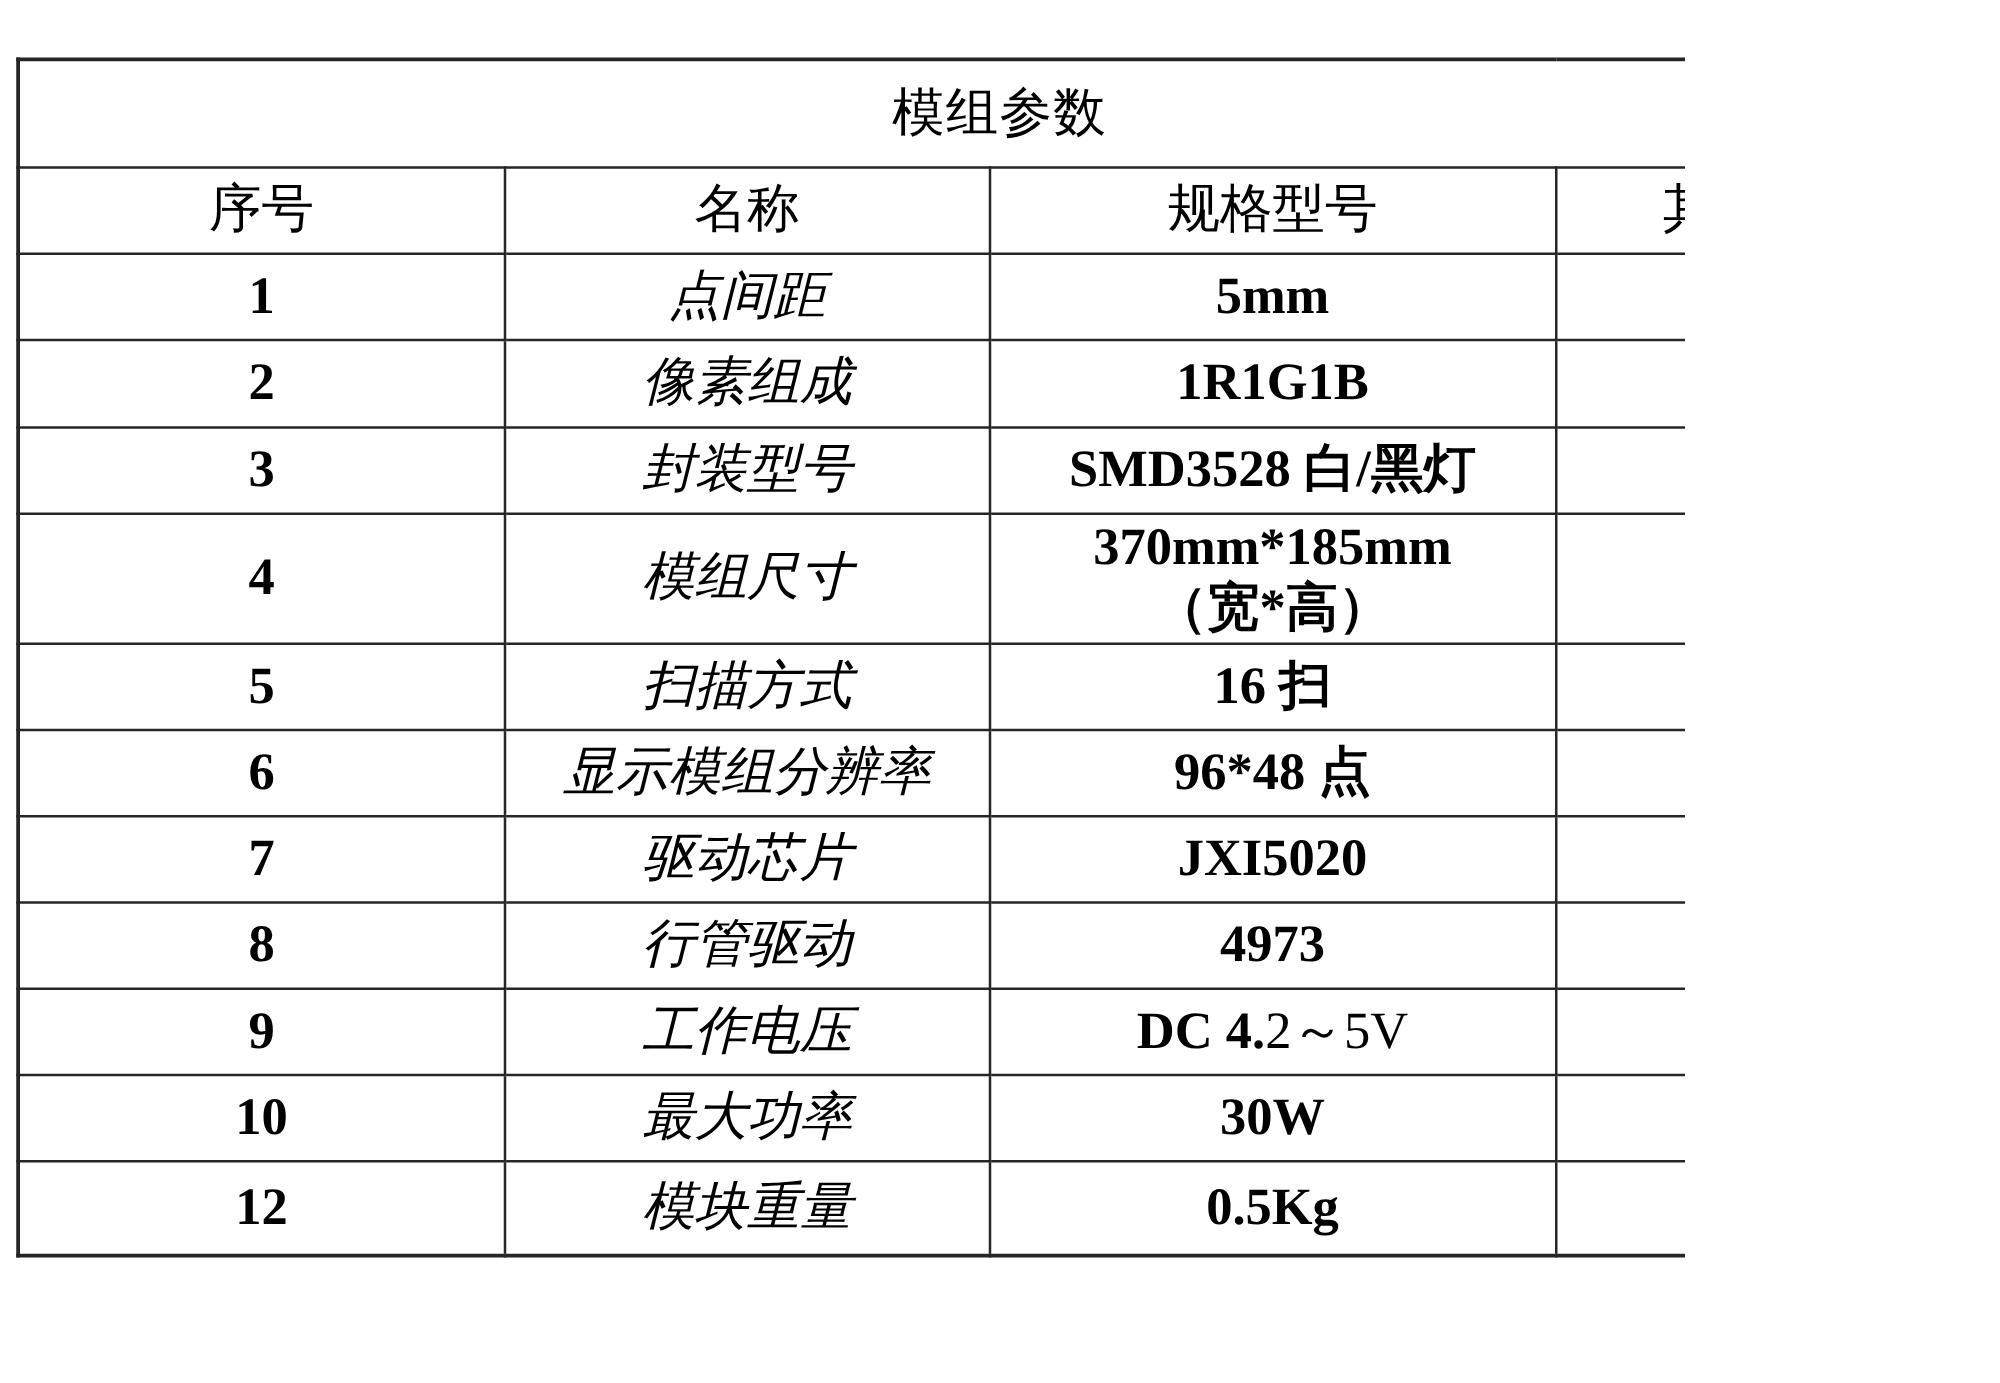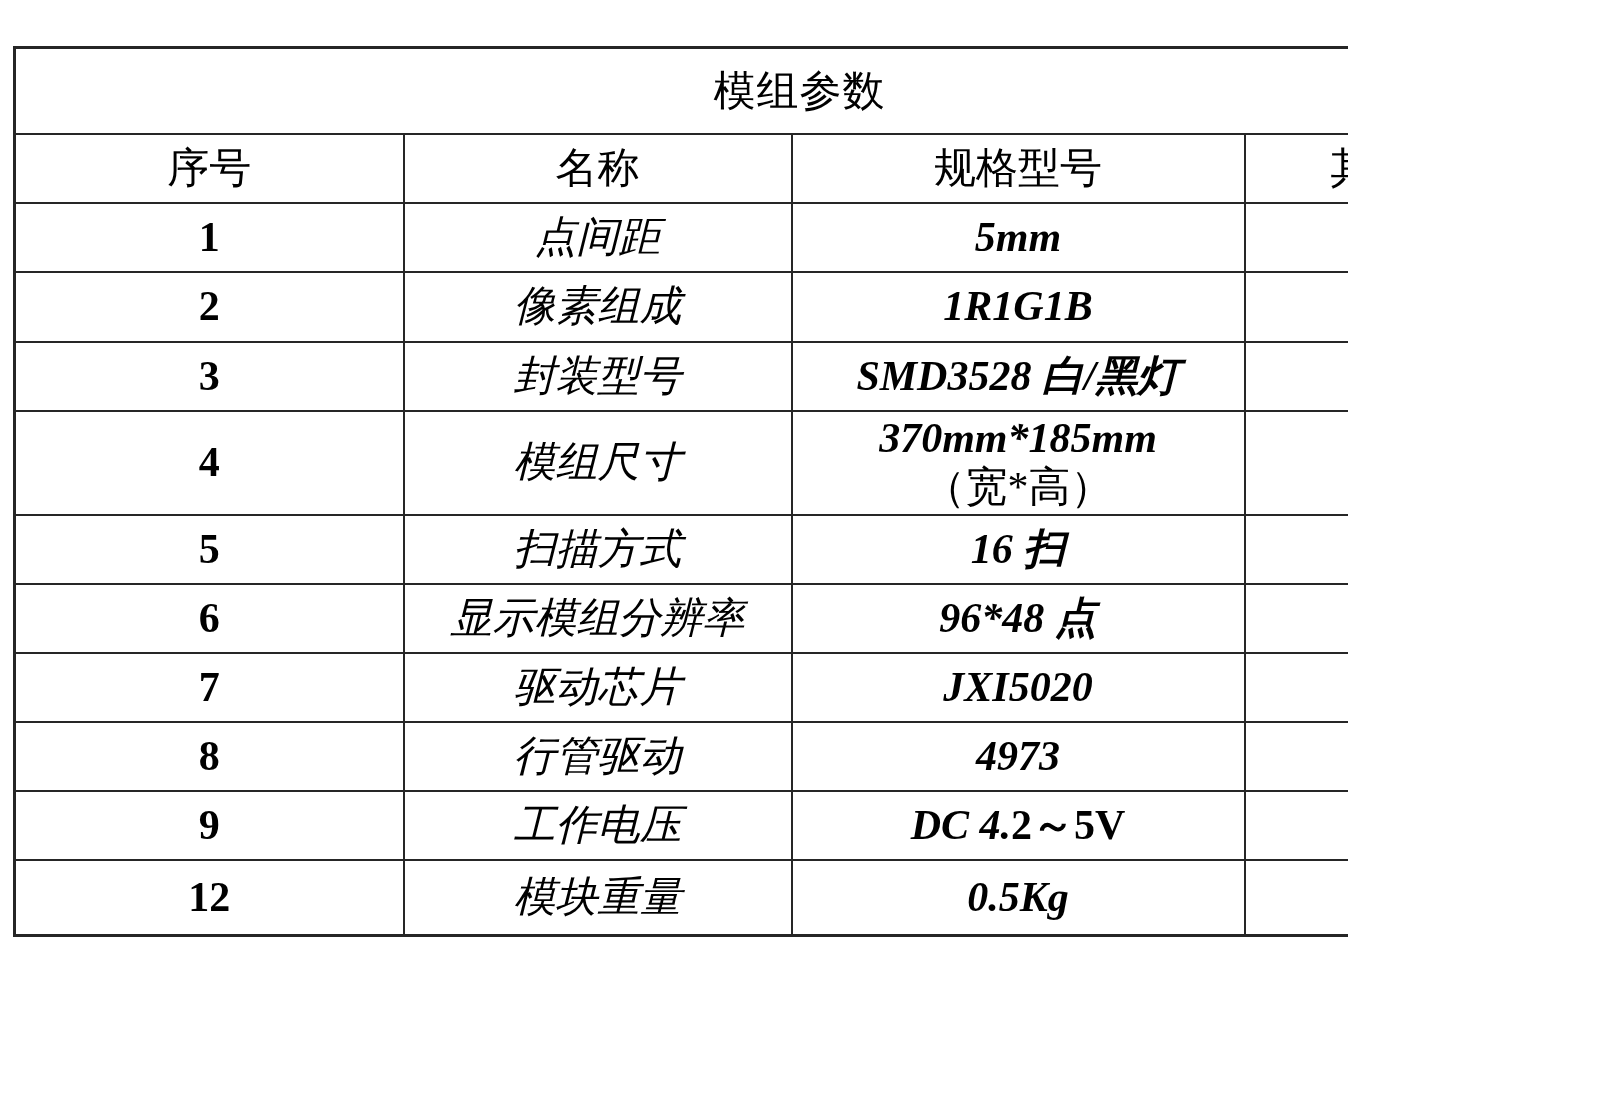--- a/index.html
+++ b/index.html
@@ -48,27 +48,26 @@
   }
   td.no-cell {
     font-weight: bold;
   }
   td.name-cell {
     font-weight: normal;
     font-style: italic;
   }
   td.spec-cell .b {
     font-weight: bold;
-    font-style: italic;
   }
   td.spec-cell .reg {
-    font-weight: bold;
+    font-weight: normal;
   }
   .spec-line2 {
-    font-weight: normal;
+    font-weight: bold;
   }
   .spec-line2:empty {
     display: none;
   }
 </style>
 </head>
 <body>
 
 <div class="page">
   <table class="params">
@@ -166,20 +165,28 @@
 
     <tr style="height:69px">
       <td class="no-cell">9</td>
       <td class="name-cell">工作电压</td>
       <td class="spec-cell">
             <div class="spec-line1"><span class="b">DC 4.</span><span class="reg">2～5V</span></div>
           </td>
       <td class="remark-cell"></td>
     </tr>
 
+    <tr style="height:69px">
+      <td class="no-cell">10</td>
+      <td class="name-cell">最大功率</td>
+      <td class="spec-cell">
+            <div class="spec-line1"><span class="b">30W</span><span class="reg"></span></div>
+          </td>
+      <td class="remark-cell"></td>
+    </tr>
 
 
     <tr style="height:76px">
       <td class="no-cell">12</td>
       <td class="name-cell">模块重量</td>
       <td class="spec-cell">
             <div class="spec-line1"><span class="b">0.5Kg</span><span class="reg"></span></div>
           </td>
       <td class="remark-cell"></td>
     </tr>

